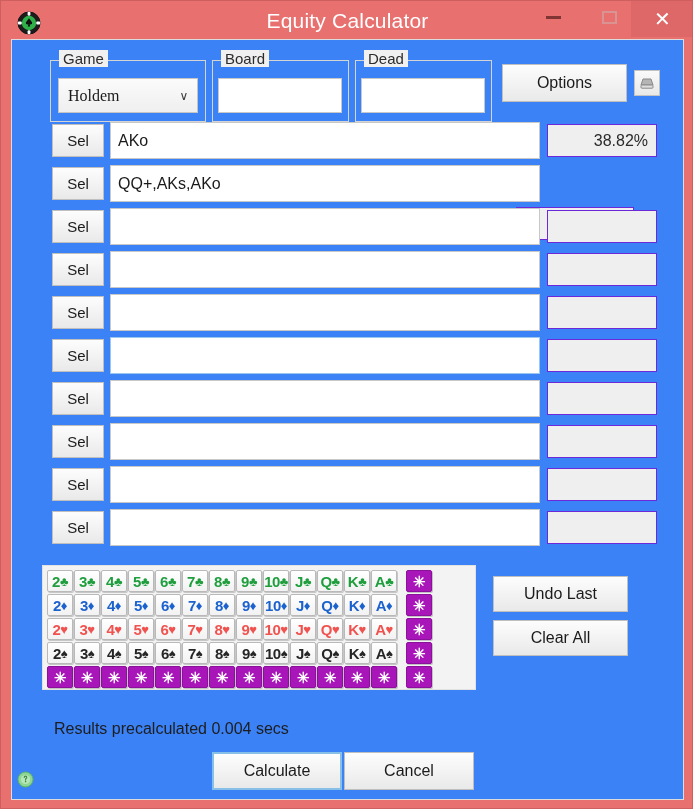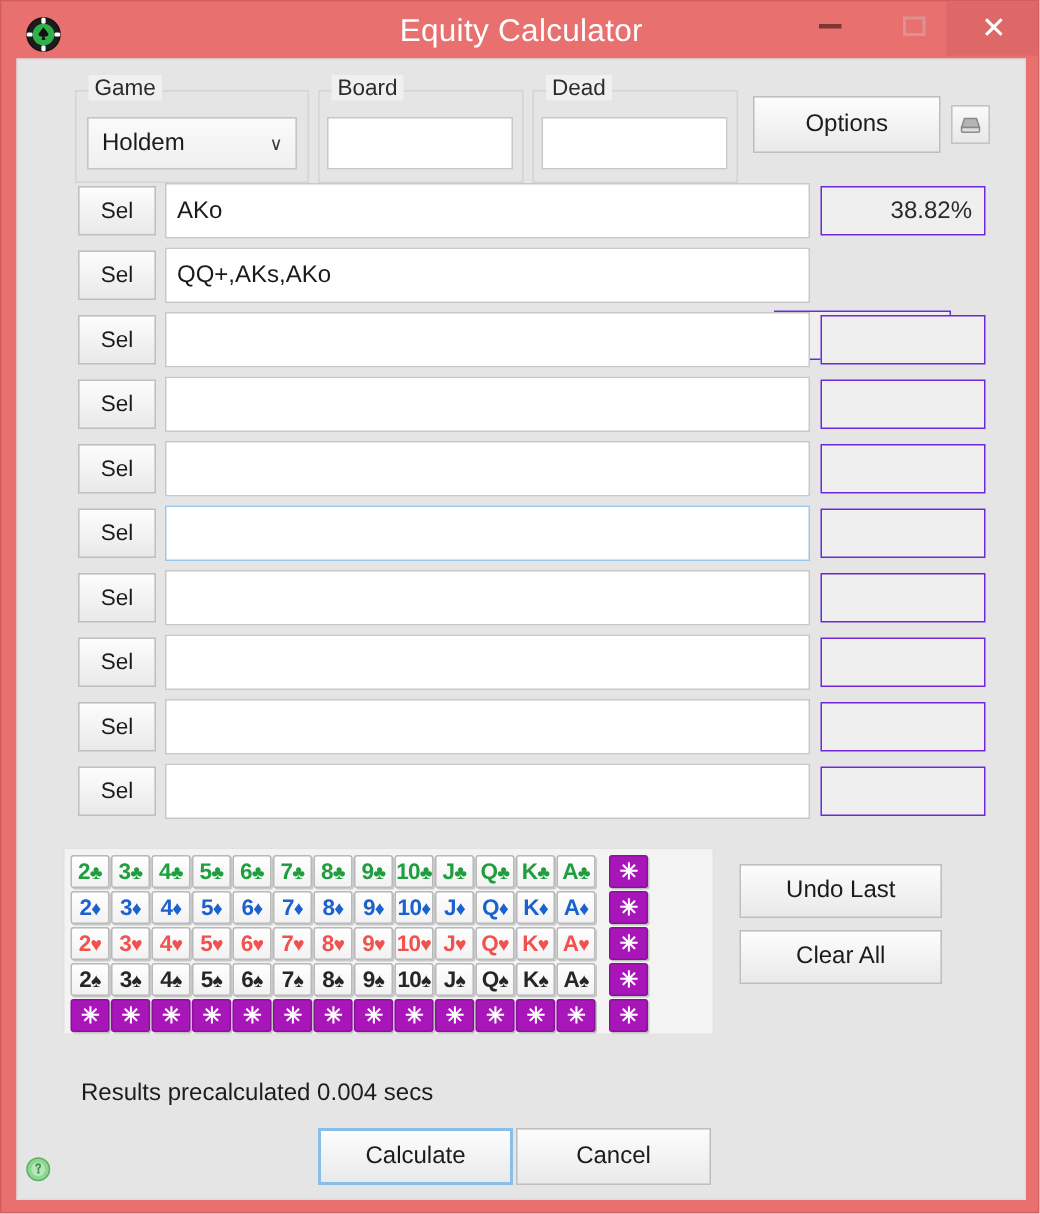--- a/index.html
+++ b/index.html
@@ -58,21 +58,21 @@
     width: 15px; height: 13px; border: 2px solid #d89392; box-sizing: border-box;
     display: block;
   }
   .glyph-close { font-size: 20px; line-height: 1; color: #fff; }
 
   
   .client {
     position: absolute;
     left: 10px; top: 38px;
     width: 673px; height: 761px;
-    background: #e5e5e5;
+    background: #3b82f6;
     border: 1px solid #dcdcdc;
     box-sizing: border-box;
   }
 
   
   .groupbox {
     position: absolute;
     border: 1px solid #d4d4d4;
     box-sizing: border-box;
     background: transparent;
@@ -89,21 +89,21 @@
 
   .combo {
     position: absolute;
     background: linear-gradient(#fbfbfb, #efefef);
     border: 1px solid #c4c4c4;
     box-sizing: border-box;
     font-size: 16px;
     color: #1a1a1a;
     display: flex; align-items: center;
   }
-  .combo .combo-val { padding-left: 9px; flex: 1; }
+  .combo .combo-val { padding-left: 9px; flex: 1; font-family: Liberation Serif, serif; }
   .combo .combo-arrow {
     width: 26px; text-align: center; font-size: 12px; color: #3b3b3b;
   }
 
   .tinput {
     position: absolute;
     background: #ffffff;
     border: 1px solid #c8c8c8;
     box-sizing: border-box;
     font-size: 16px;

